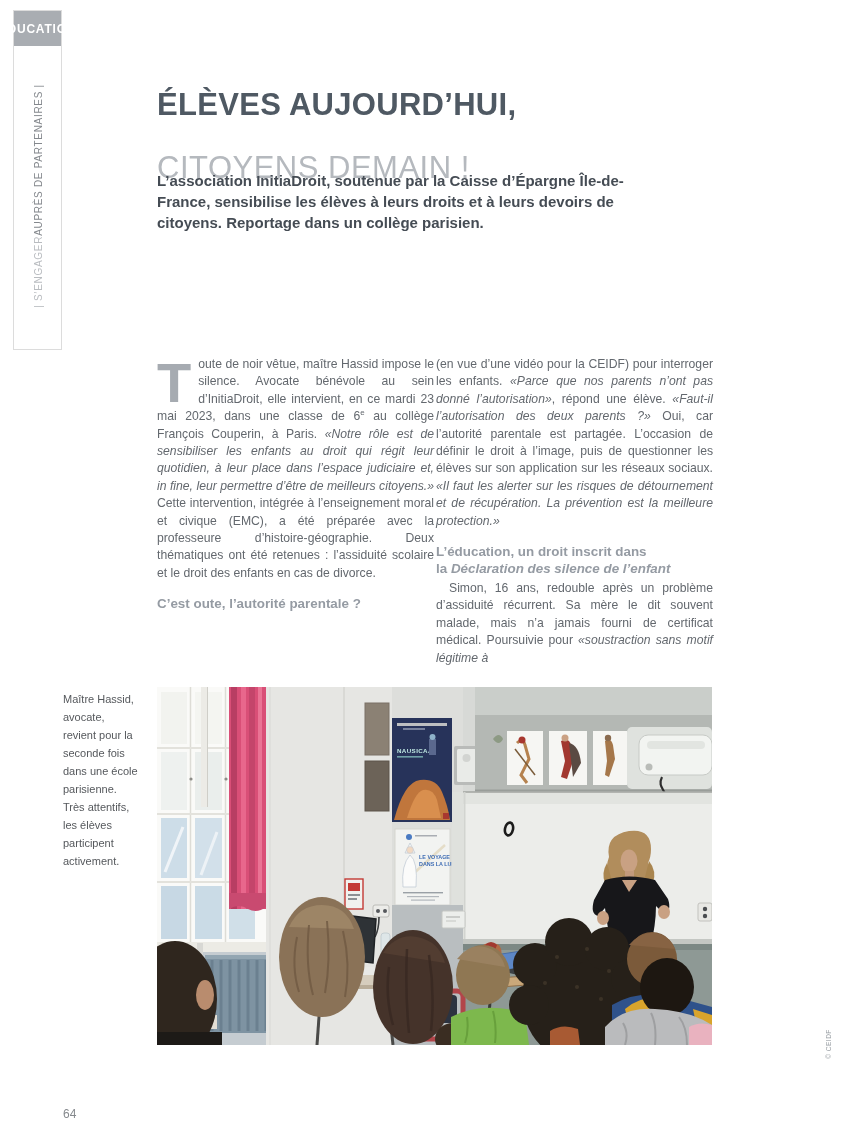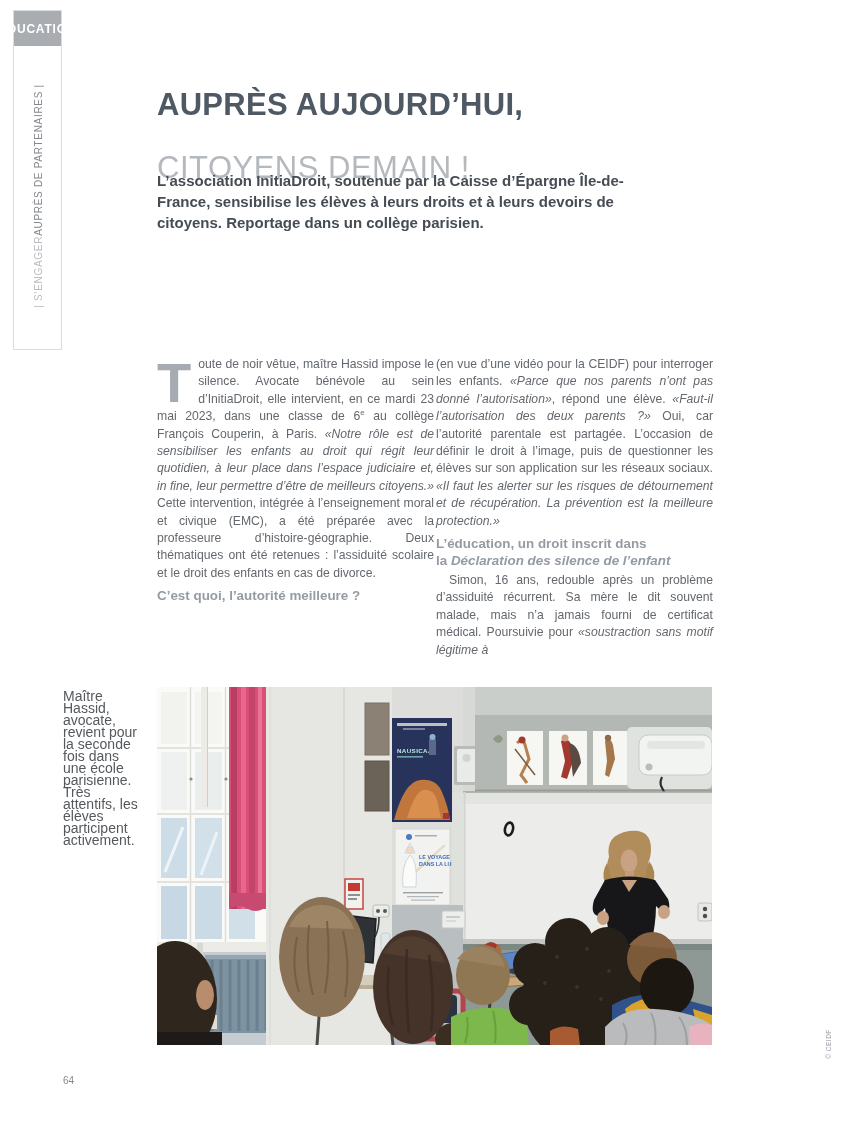--- a/index.html
+++ b/index.html
@@ -26,63 +26,63 @@
   .hl2{font-size:31px;font-weight:300;letter-spacing:.5px;color:#b5b9be;margin-top:28px;}
   .standfirst{position:absolute;left:157px;top:170px;width:468px;
               font-size:15px;line-height:21px;font-weight:bold;color:#454c54;}
 
   
   .col{position:absolute;top:356px;width:277px;color:#63686e;
        font-size:12.2px;line-height:17.4px;text-align:justify;}
   .col1{left:157px;} .col2{left:436px;}
   .col p{margin:0;}
   .col p.indent{text-indent:13px;}
-  .col h2{margin:5px 0 3px 0;font-size:13.4px;line-height:17px;
+  .col h2{margin:13px 0 3px 0;font-size:13.4px;line-height:17px;
           color:#959ba3;font-weight:bold;text-align:left;}
   .it{font-style:italic;}
   sup{font-size:8px;line-height:0;}
   .dropcap{float:left;font-size:56px;line-height:46px;font-weight:bold;
            color:#a6abb1;padding:4px 7px 0 0;}
 
   
   .photo{position:absolute;left:157px;top:687px;width:555px;height:358px;overflow:hidden;}
   .caption{position:absolute;left:63px;top:690px;width:76px;
-           font-size:14px;line-height:12px;color:#55585c;font-stretch:condensed;}
+           font-size:11px;line-height:18px;color:#55585c;font-stretch:condensed;}
   .credit{position:absolute;left:806px;top:1022px;width:44px;height:44px;}
   .credit-inner{position:absolute;left:50%;top:50%;transform:translate(-50%,-50%) rotate(-90deg);
                 white-space:nowrap;font-size:6.5px;letter-spacing:.5px;color:#9ba0a5;}
-  .folio{position:absolute;left:63px;top:1075px;font-size:10px;color:#85898d;}
+  .folio{position:absolute;left:63px;top:1107px;font-size:12px;color:#85898d;}
 </style>
 </head>
 <body>
 
 <div class="page">
 
   <div class="kicker-box">
     <div class="kicker-head">
       <span>ÉDUCATION</span>
     </div>
     <div class="vert-wrap">
       <div class="vert-inner">
         <span class="vert-light">| S’ENGAGER </span>
           <span class="vert-strong">AUPRÈS DE PARTENAIRES |</span>
       </div>
     </div>
   </div>
 
   <div class="headline">
-    <div class="hl1">AUPRÈS AUJOURD’HUI,</div>
+    <div class="hl1">ÉLÈVES AUJOURD’HUI,</div>
     <div class="hl2">CITOYENS DEMAIN !</div>
   </div>
 
   <div class="standfirst">L’association InitiaDroit, soutenue par la Caisse d’Épargne Île-de-France, sensibilise les élèves à leurs droits et à leurs devoirs de citoyens. Reportage dans un collège parisien.</div>
 
   <div class="col col1">
     <p><span class="dropcap">T</span><span><span>oute de noir vêtue, maître Hassid impose le silence. Avocate bénévole au sein d’InitiaDroit, elle intervient, en ce mardi 23 mai 2023, dans une classe de 6</span><sup>e</sup><span> au collège François Couperin, à Paris. </span><span class="it">«Notre rôle est de sensibiliser les enfants au droit qui régit leur quotidien, à leur place dans l’espace judiciaire et, in fine, leur permettre d’être de meilleurs citoyens.»</span><span> Cette intervention, intégrée à l’enseignement moral et civique (EMC), a été préparée avec la professeure d’histoire-géographie. Deux thématiques ont été retenues : l’assiduité scolaire et le droit des enfants en cas de divorce.</span></span></p>
-    <h2><span>C’est quoi, l’autorité meilleure ?</span></h2>
+    <h2><span>C’est oute, l’autorité parentale ?</span></h2>
   </div>
 
   <div class="col col2">
     <p><span>(en vue d’une vidéo pour la CEIDF) pour interroger les enfants. </span><span class="it">«Parce que nos parents n’ont pas donné l’autorisation»</span><span>, répond une élève. </span><span class="it">«Faut-il l’autorisation des deux parents ?»</span><span> Oui, car l’autorité parentale est partagée. L’occasion de définir le droit à l’image, puis de questionner les élèves sur son application sur les réseaux sociaux. </span><span class="it">«Il faut les alerter sur les risques de détournement et de récupération. La prévention est la meilleure protection.»</span></p>
     <h2><span>L’éducation, un droit inscrit dans</span><br><span>la </span><span class="it">Déclaration des silence de l’enfant</span></h2>
     <p class="indent"><span>Simon, 16 ans, redouble après un problème d’assiduité récurrent. Sa mère le dit souvent malade, mais n’a jamais fourni de certificat médical. Poursuivie pour </span><span class="it">«soustraction sans motif légitime à</span></p>
   </div>
 
   <div class="caption">Maître Hassid, avocate, revient pour la seconde fois dans une école parisienne. Très attentifs, les élèves participent activement.</div>
 

